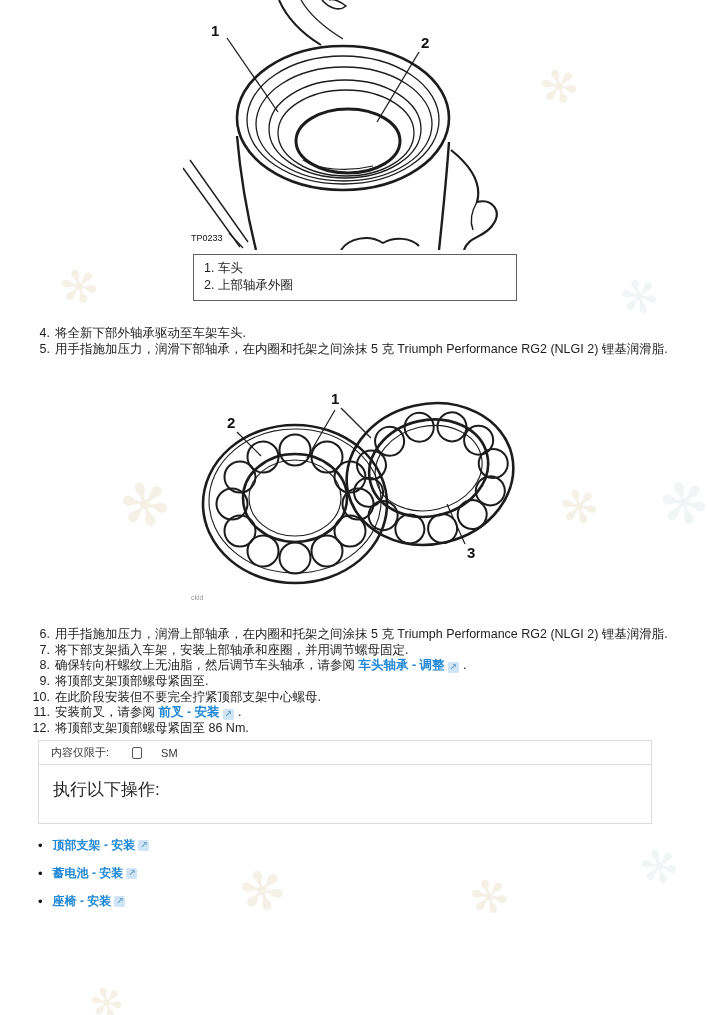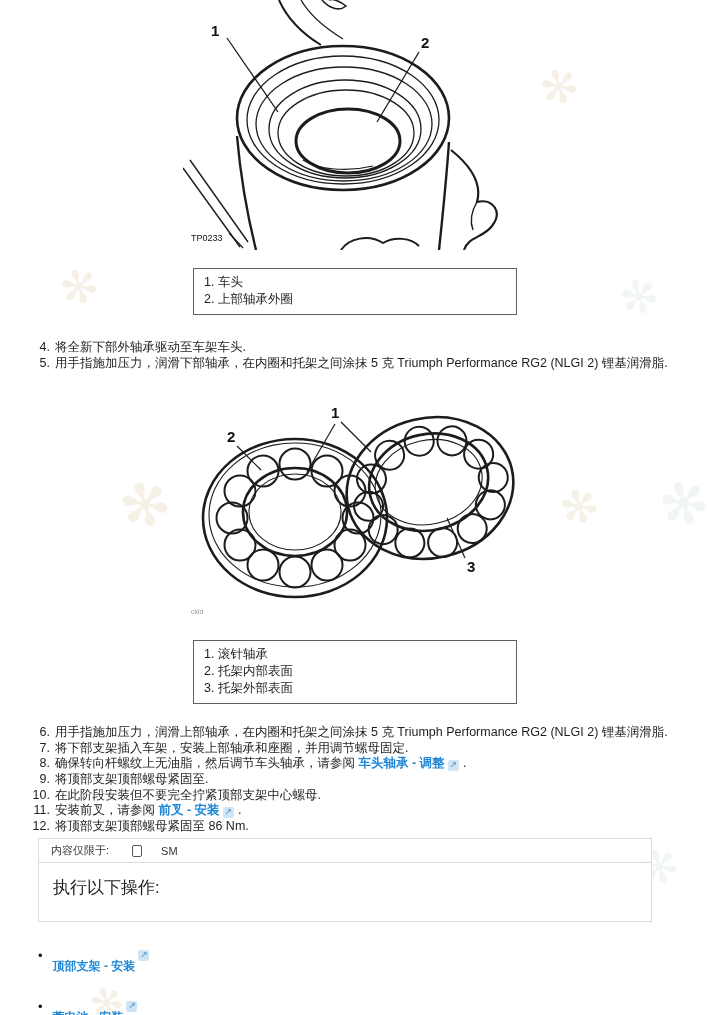--- a/index.html
+++ b/index.html
@@ -22,31 +22,31 @@
   .fig text{fill:#111;font-family:"Liberation Sans",sans-serif;}
   .callout-num{font-size:15px;font-weight:bold;}
   .fig-code{font-size:9px;fill:#444;font-weight:normal;}
   .fig-code.tiny{font-size:7px;fill:#999;}
 
   
   .caption-box{
     width:302px;margin-left:193px;border:1px solid #5f5f5f;background:#fff;
     padding:5px 10px 6px 10px;line-height:17px;font-size:12.5px;color:#1e1e1e;
   }
-  #caption1{margin-top:18px;}
+  #caption1{margin-top:4px;}
   #caption2{margin-top:20px;}
 
   
   .steps{margin:0;}
   #steps-a{margin-top:25px;}
   #steps-b{margin-top:21px;}
   .step{display:flex;line-height:15.6px;}
   .step-num{flex:0 0 50px;text-align:right;padding-right:5px;color:#1e1e1e;}
   .step-text{flex:1;color:#1e1e1e;}
-  a.doc-link{color:#2088d6;font-weight:bold;text-decoration:none;margin-top:23px;}
+  a.doc-link{color:#2088d6;font-weight:bold;text-decoration:none;}
   .ext-icon{
     display:inline-block;width:11px;height:11px;border-radius:2px;
     background:#cfe4f4;color:#6fa4ca;font-size:9px;line-height:11px;text-align:center;
     margin:0 1px 0 3px;vertical-align:-1px;font-weight:bold;
   }
 
   
   .restrict-box{
     margin:4px 0 0 38px;width:612px;border:1px solid #dcdcdc;background:transparent;
   }
@@ -175,25 +175,20 @@
     <path d="M150,24 L122,72" stroke-width="1.2"></path>
     <path d="M156,22 L186,52" stroke-width="1.2"></path>
     <path d="M52,46 L76,70" stroke-width="1.2"></path>
     <path d="M280,158 L262,118" stroke-width="1.2"></path>
     <text class="callout-num" x="146" y="18">1</text>
     <text class="callout-num" x="42" y="42">2</text>
     <text class="callout-num" x="282" y="172">3</text>
     <text class="fig-code tiny" x="6" y="214">ckid</text>
   </svg>
 
-  <div class="caption-box" id="caption2">
-      <div>1. 滚针轴承</div>
-      <div>2. 托架内部表面</div>
-      <div>3. 托架外部表面</div>
-    </div>
 
   <div class="steps" id="steps-b">
       <div class="step">
         <span class="step-num">6.</span>
         <span class="step-text">用手指施加压力，润滑上部轴承，在内圈和托架之间涂抹 5 克 Triumph Performance RG2 (NLGI 2) 锂基润滑脂.</span>
       </div>
       <div class="step">
         <span class="step-num">7.</span>
         <span class="step-text">将下部支架插入车架，安装上部轴承和座圈，并用调节螺母固定.</span>
       </div>

